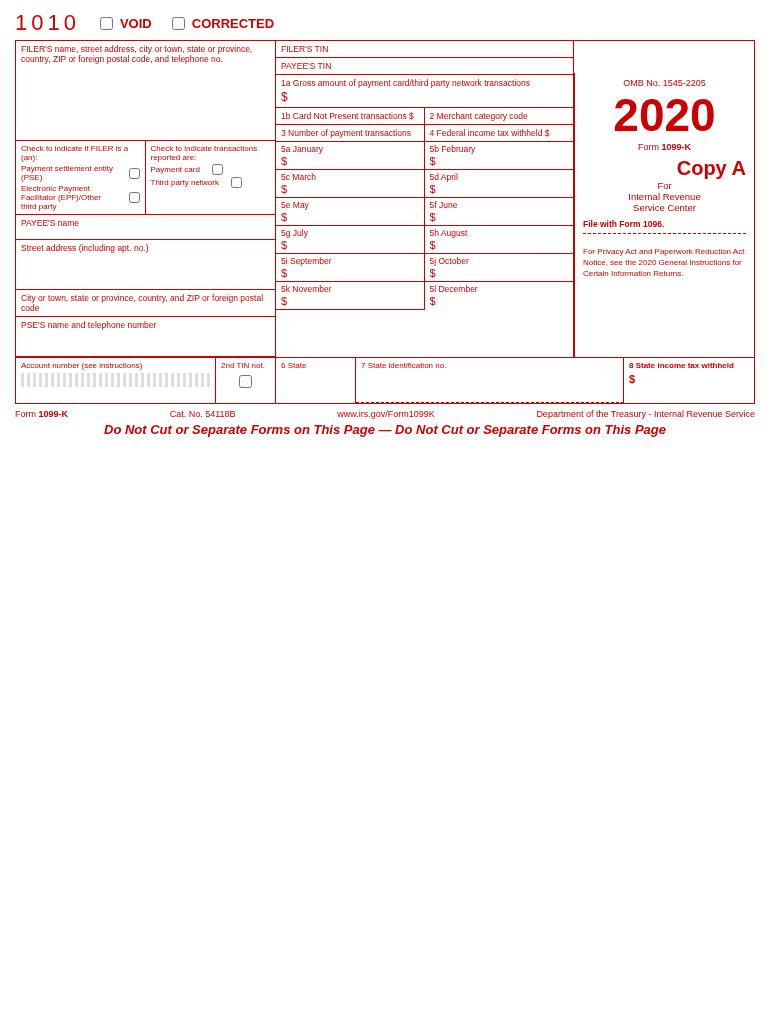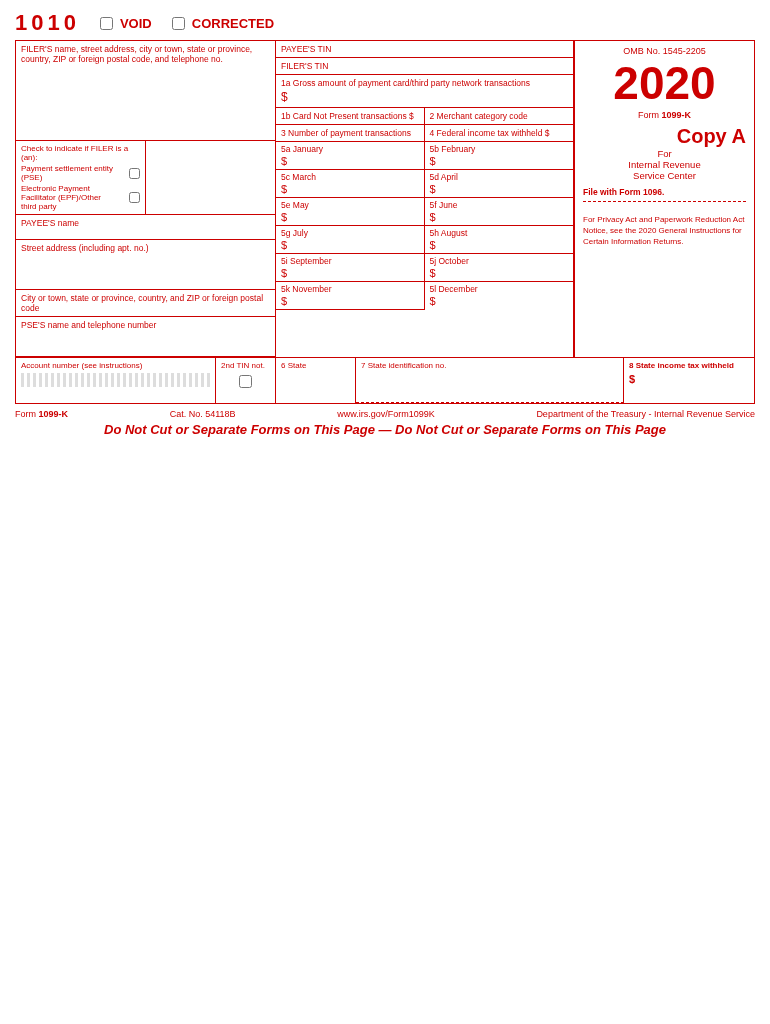--- a/index.html
+++ b/index.html
@@ -18,21 +18,21 @@
 
     
     .header-row {
       display: flex;
       align-items: center;
       gap: 20px;
       margin-bottom: 4px;
     }
     .form-number-header {
       font-size: 22px;
-      font-weight: bold;
+      font-weight: normal;
       letter-spacing: 4px;
       color: #cc0000;
     }
     .checkbox-label {
       display: flex;
       align-items: center;
       gap: 7px;
       font-size: 13px;
       color: #cc0000;
       font-weight: bold;
@@ -286,20 +286,21 @@
       display: grid;
       grid-template-columns: 260px 1fr 180px;
     }
 
     
     .right-panel {
       border-left: 1px solid #cc0000;
       padding: 5px 8px;
       display: flex;
       flex-direction: column;
+      margin-top: 32px;
     }
 
     .file-with {
       font-size: 8.5px;
       color: #cc0000;
       margin-top: 6px;
       font-weight: bold;
     }
 
     .separator-line {
@@ -339,20 +340,31 @@
             <div>Check to indicate if FILER is a (an):</div>
             <div class="check-row">
               <span>Payment settlement entity (PSE)</span>
               <input type="checkbox" style="">
             </div>
             <div class="check-row">
               <span>Electronic Payment Facilitator (EPF)/Other third party</span>
               <input type="checkbox" style="">
             </div>
           </div>
+          <div class="check-right">
+            <div>Check to indicate transactions reported are:</div>
+            <div class="check-row">
+              <span>Payment card</span>
+              <input type="checkbox" style="">
+            </div>
+            <div class="check-row">
+              <span>Third party network</span>
+              <input type="checkbox" style="">
+            </div>
+          </div>
         </div>
 
         <div class="payee-name-section">
           <span>PAYEE'S name</span>
         </div>
 
         <div class="address-section">
           <span>Street address (including apt. no.)</span>
         </div>
 
@@ -362,25 +374,25 @@
 
         <div class="pse-section">
           <span>PSE'S name and telephone number</span>
         </div>
 
       </div>
 
       <div class="middle-col">
 
         <div class="mid-section">
+          <span>FILER'S TIN</span>
+        </div>
+
+        <div class="mid-section">
           <span>PAYEE'S TIN</span>
-        </div>
-
-        <div class="mid-section">
-          <span>FILER'S TIN</span>
         </div>
 
         <div class="mid-section">
           <span>1a Gross amount of payment card/third party network transactions</span>
           <span class="dollar">$</span>
         </div>
 
         <div class="mid-two-col">
           <div>
             <span>1b Card Not Present transactions</span>

